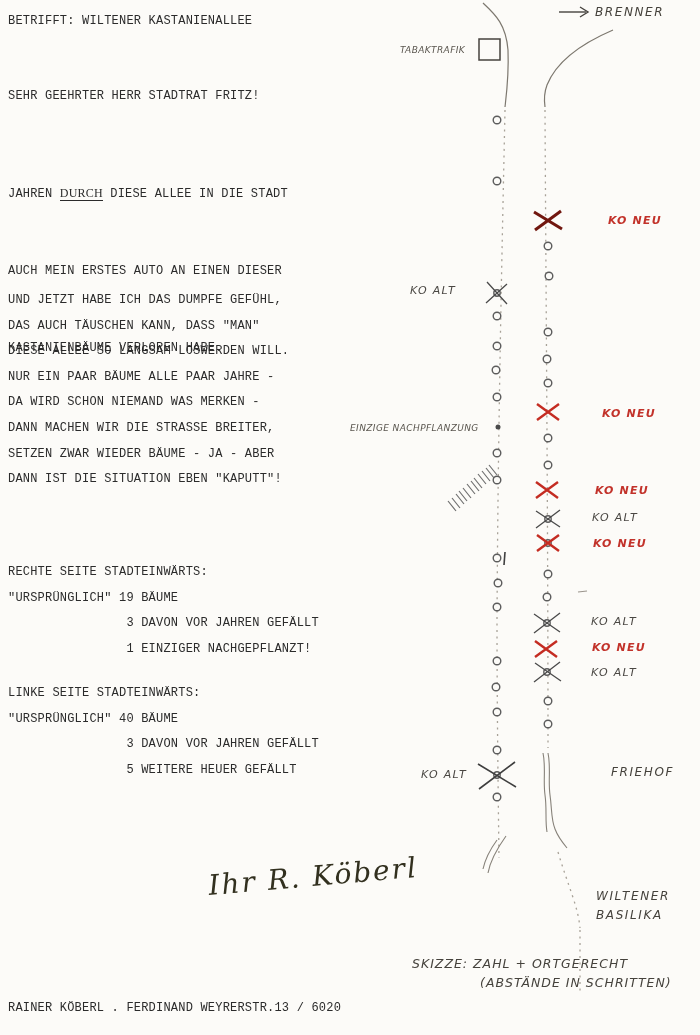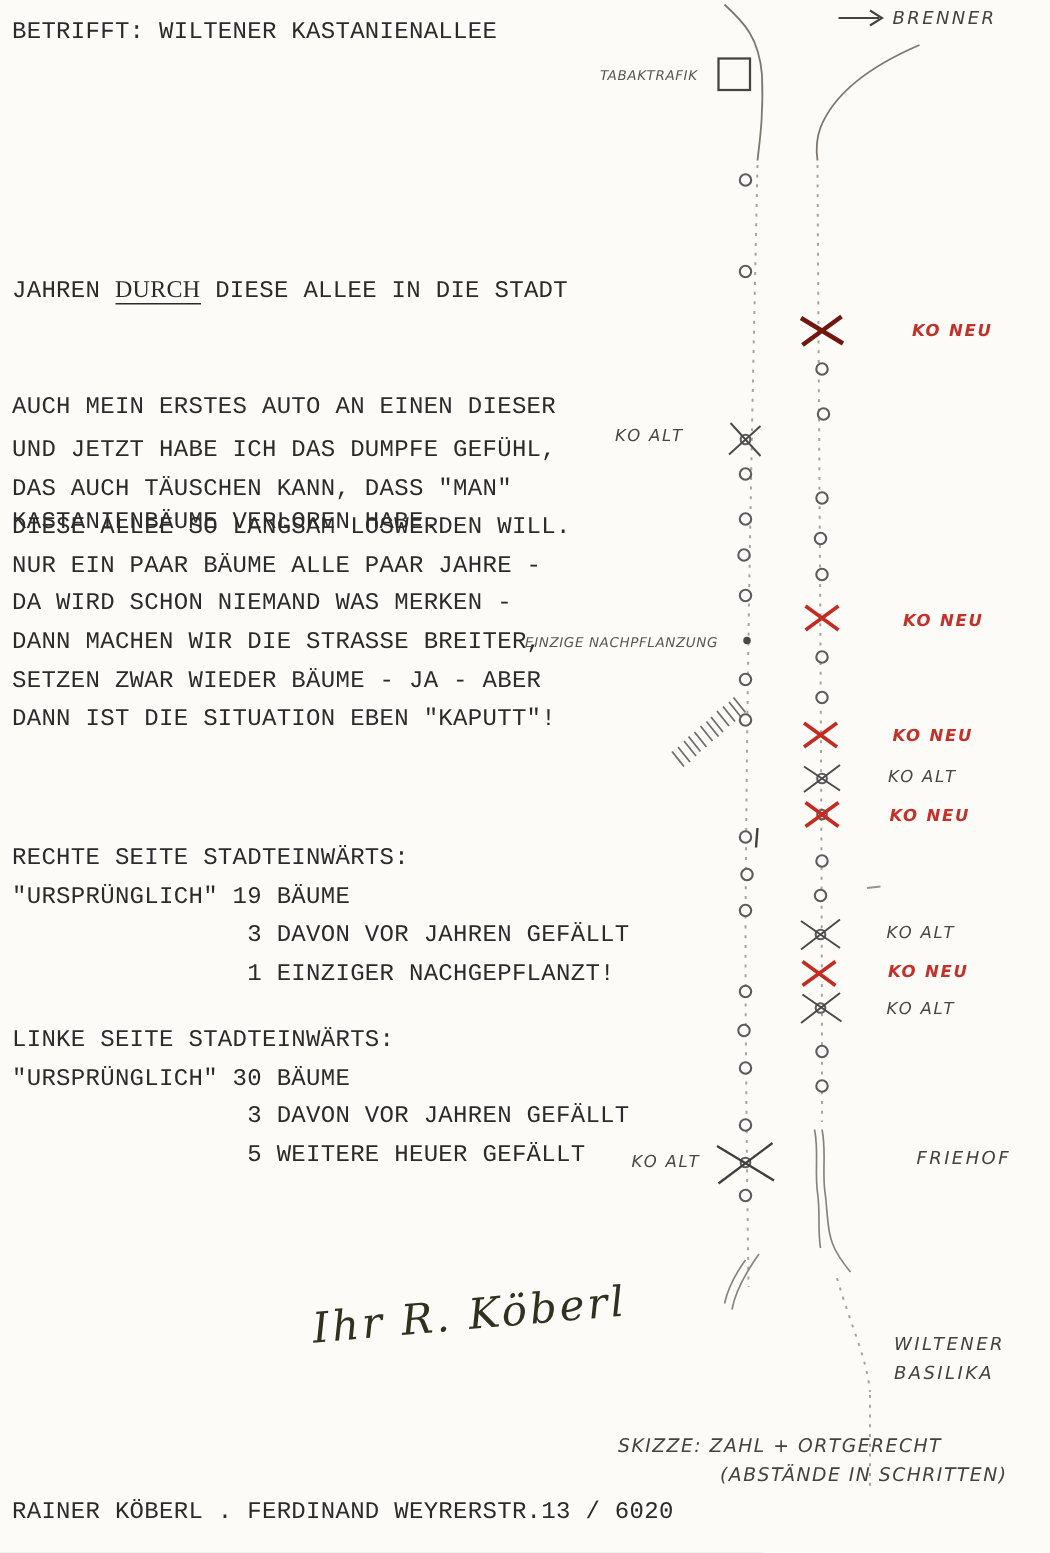--- a/index.html
+++ b/index.html
@@ -4,21 +4,21 @@
 <style>
   html,body{margin:0;padding:0;background:#e8e8e8;}
   .page{
     position:relative;width:700px;height:1035px;margin:0 auto;
     background:#fcfbf8;overflow:hidden;
     font-family:"Liberation Sans",sans-serif;
   }
   .typed{
     position:absolute;left:8px;
     font-family:"Liberation Mono","DejaVu Sans Mono",monospace;
-    font-size:16px;line-height:25.6px;letter-spacing:0.2px;
+    font-size:12px;line-height:25.6px;letter-spacing:0.2px;
     color:#2b2b2b;white-space:pre;
   }
   .typed .ul{border-bottom:1.6px solid #2b2b2b;font-family:Liberation Serif, serif;}
   .signature{
     position:absolute;left:208px;top:860px;
     font-family:"DejaVu Serif",serif;font-style:italic;
     font-size:28px;color:#32301f;letter-spacing:2px;
     transform:rotate(-5deg);white-space:pre;
   }
   svg{position:absolute;left:340px;top:0;}
@@ -39,41 +39,42 @@
   .lbl-sm{font-size:9px;letter-spacing:0.4px;fill:#5a564f;}
   .lbl-lg{font-size:12px;letter-spacing:1.6px;fill:#45423c;}
   .lbl-cap{font-size:12.5px;letter-spacing:1px;fill:#45423c;}
 </style>
 </head>
 <body>
 
 <div class="page">
 
   <div class="typed" style="top:9px">BETRIFFT: WILTENER KASTANIENALLEE</div>
+  <div class="typed" style="top:84px">SEHR GEEHRTER HERR STADTRAT FRITZ!</div>
 
   <div class="typed" style="top:130px">
     <div><span>JAHREN </span><span class="ul">DURCH</span><span> DIESE ALLEE IN DIE STADT</span></div>
     <div>AUCH MEIN ERSTES AUTO AN EINEN DIESER</div>
     <div>KASTANIENBÄUME VERLOREN HABE.</div>
   </div>
 
   <div class="typed" style="top:288px">UND JETZT HABE ICH DAS DUMPFE GEFÜHL,
 DAS AUCH TÄUSCHEN KANN, DASS "MAN"
 DIESE ALLEE SO LANGSAM LOSWERDEN WILL.
 NUR EIN PAAR BÄUME ALLE PAAR JAHRE -
 DA WIRD SCHON NIEMAND WAS MERKEN -
 DANN MACHEN WIR DIE STRASSE BREITER,
 SETZEN ZWAR WIEDER BÄUME - JA - ABER
 DANN IST DIE SITUATION EBEN "KAPUTT"!</div>
   <div class="typed" style="top:560px">RECHTE SEITE STADTEINWÄRTS:
 "URSPRÜNGLICH" 19 BÄUME
                 3 DAVON VOR JAHREN GEFÄLLT
                 1 EINZIGER NACHGEPFLANZT!</div>
   <div class="typed" style="top:681px">LINKE SEITE STADTEINWÄRTS:
-"URSPRÜNGLICH" 30 BÄUME
+"URSPRÜNGLICH" 40 BÄUME
                 3 DAVON VOR JAHREN GEFÄLLT
                 5 WEITERE HEUER GEFÄLLT</div>
 
   <div class="signature">Ihr R. Köberl</div>
 
   <div class="typed" style="top:945px">
     <div>RAINER KÖBERL . FERDINAND WEYRERSTR.13 / 6020</div>
     
   </div>
 

